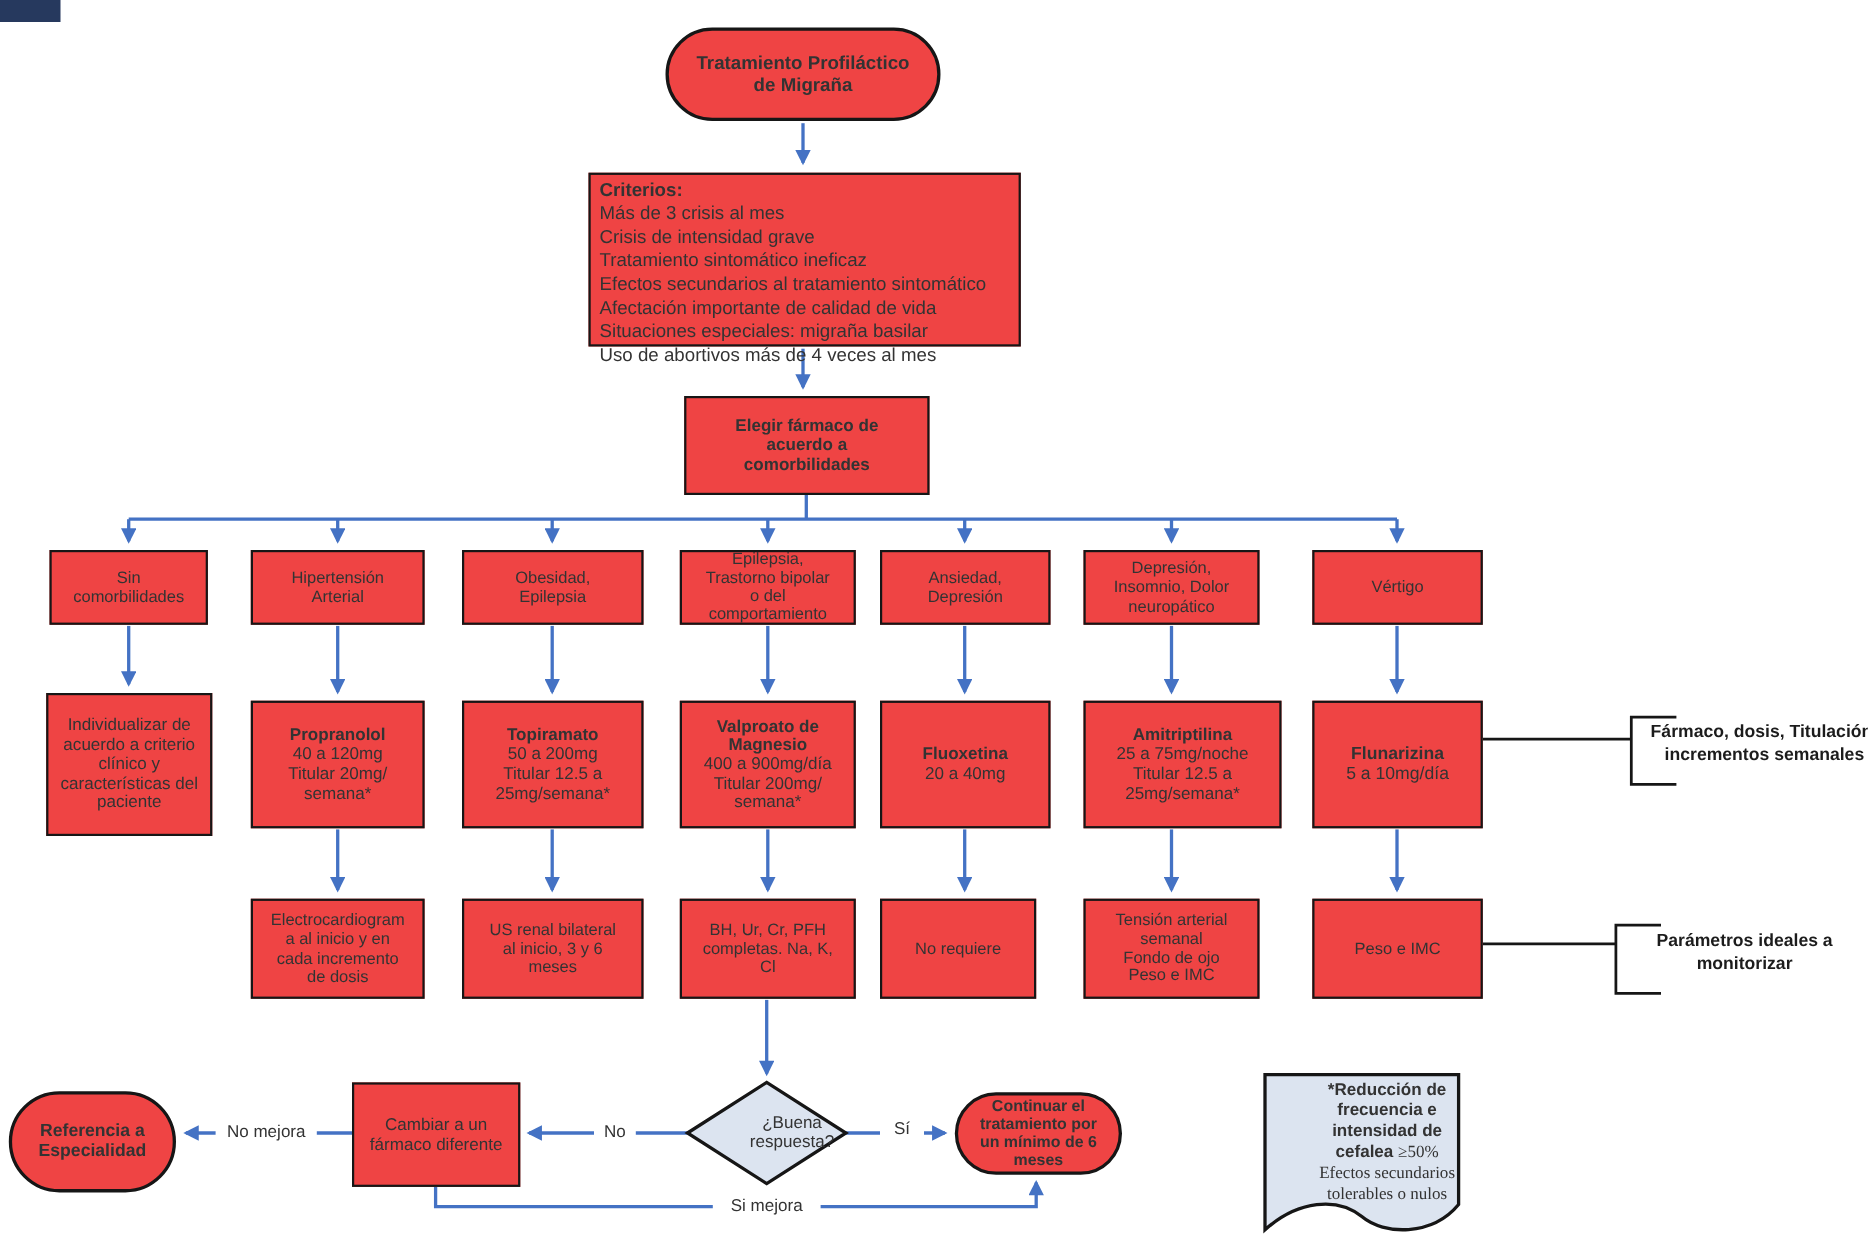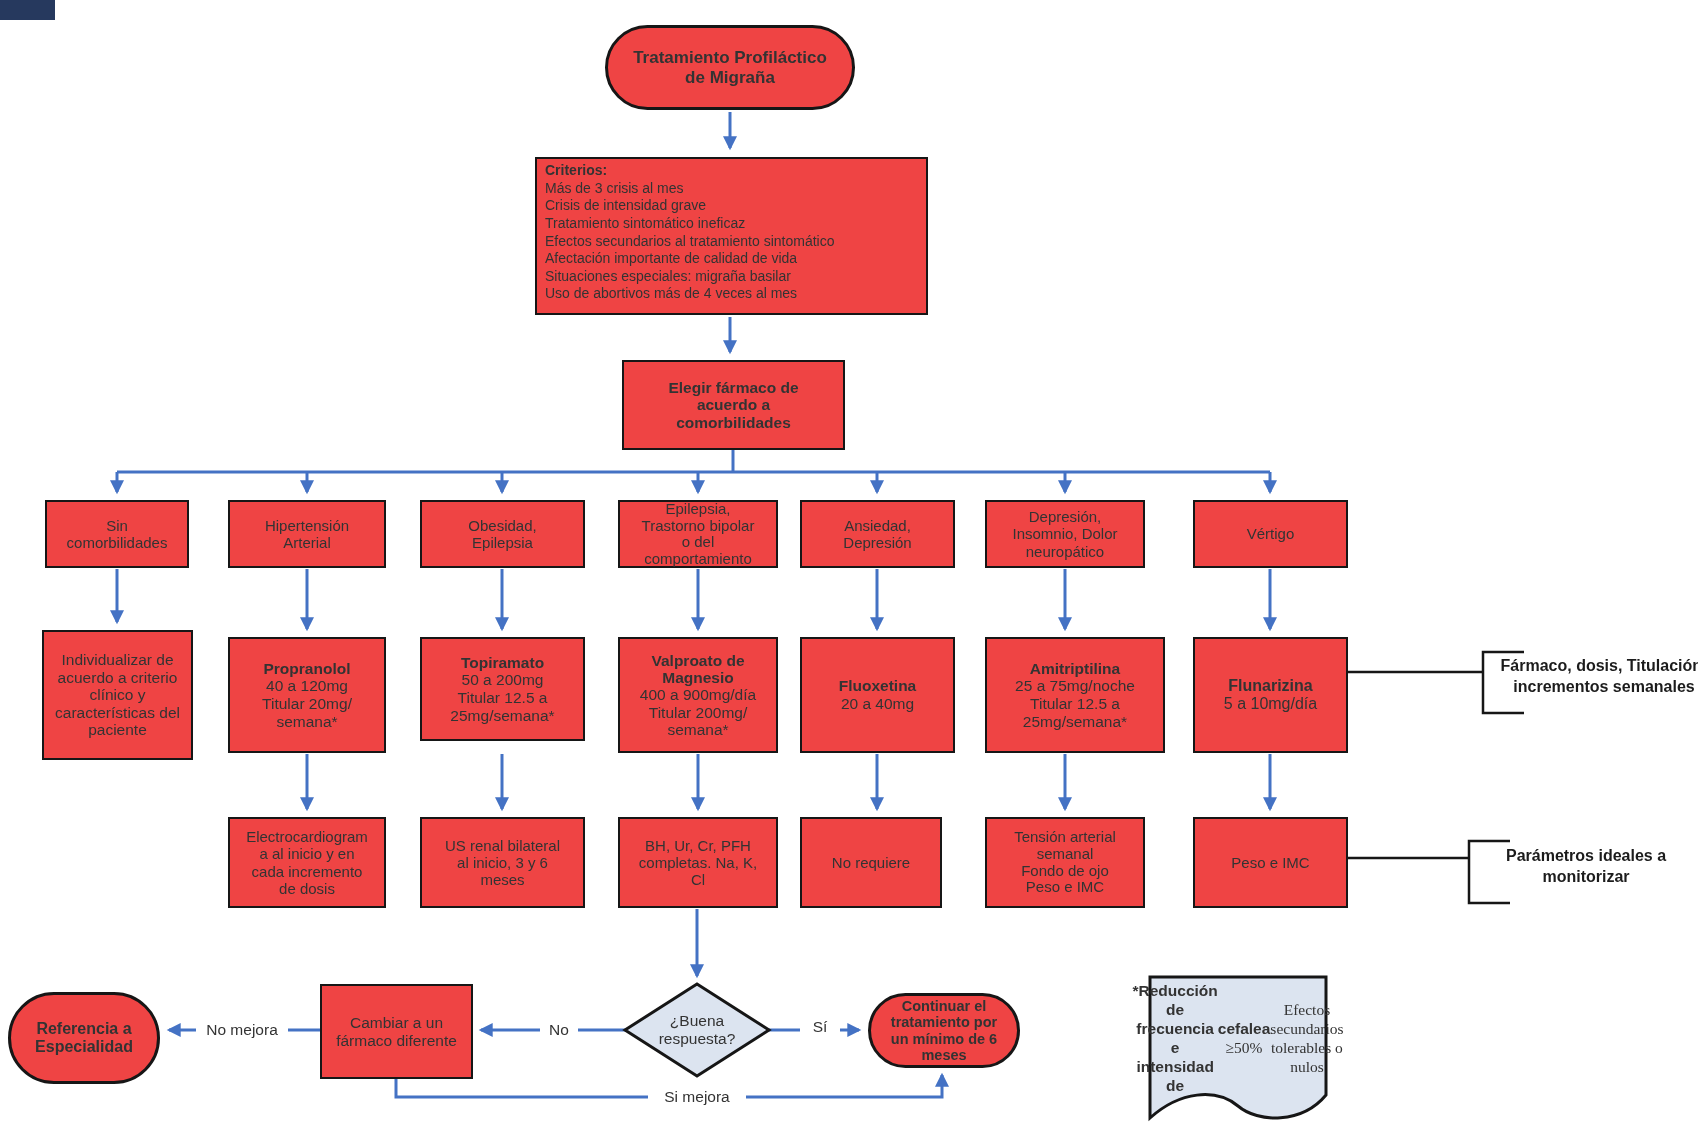--- a/index.html
+++ b/index.html
@@ -12,33 +12,33 @@
     position:absolute;z-index:2;box-sizing:border-box;
     background:#ef4444;border:2px solid #161616;
     display:flex;flex-direction:column;align-items:center;justify-content:center;
     text-align:center;font-size:15px;line-height:1.14;white-space:pre-line;
   }
   .stadium{border-radius:46px;border-width:3px;font-weight:bold;}
   .bold{font-weight:bold;}
   .serif{font-family:"Liberation Serif",serif;font-weight:normal;}
   .floating{
     position:absolute;z-index:3;background:transparent;border:none;
-    display:flex;flex-direction:row;align-items:center;justify-content:center;
-    text-align:center;white-space:pre-line;
+    display:flex;flex-direction:column;align-items:center;justify-content:center;
+    text-align:center;white-space:pre-line;padding-left:23px;
   }
   .edge-label{
     position:absolute;z-index:3;background:#ffffff;text-align:center;
     font-size:15.5px;line-height:1.1;padding:0 2px;
   }
   .side-label{
     position:absolute;z-index:3;font-weight:bold;font-size:16px;line-height:1.3;
     text-align:center;white-space:pre-line;color:#1c1c1c;
   }
   .criteria{align-items:flex-start;justify-content:flex-start;text-align:left;
-    padding:3px 8px;font-size:14px;line-height:1.26;}
+    padding:3px 8px;font-size:17px;line-height:1.26;}
   .corner{position:absolute;z-index:4;left:0;top:0;width:55px;height:20px;}
 </style>
 </head>
 <body>
 
 <svg id="connector-layer" width="1698" height="1133" viewBox="0 0 1698 1133">
   <defs>
     <marker id="ah" viewBox="0 0 12 12" refX="10" refY="6" markerWidth="15" markerHeight="14" markerUnits="userSpaceOnUse" orient="auto">
       <path d="M0,0 L12,6 L0,12 Z" fill="#4472c4"></path>
     </marker>
@@ -133,21 +133,21 @@
 acuerdo a criterio
 clínico y
 características del
 paciente</div>
 <div class="box" style="left:228px;top:637px;width:158px;height:116px;font-size:15.5px;">
   <span class="bold">Propranolol</span>
   <span>40 a 120mg
 Titular 20mg/
 semana*</span>
 </div>
-<div class="box" style="left:420px;top:637px;width:165px;height:104px;font-size:15.5px;">
+<div class="box" style="left:420px;top:637px;width:165px;height:116px;font-size:15.5px;">
   <span class="bold">Topiramato</span>
   <span>50 a 200mg
 Titular 12.5 a
 25mg/semana*</span>
 </div>
 <div class="box" style="left:618px;top:637px;width:160px;height:116px;font-size:15.5px;line-height:1.1;">
   <span class="bold">Valproato de
 Magnesio</span>
   <span>400 a 900mg/día
 Titular 200mg/

